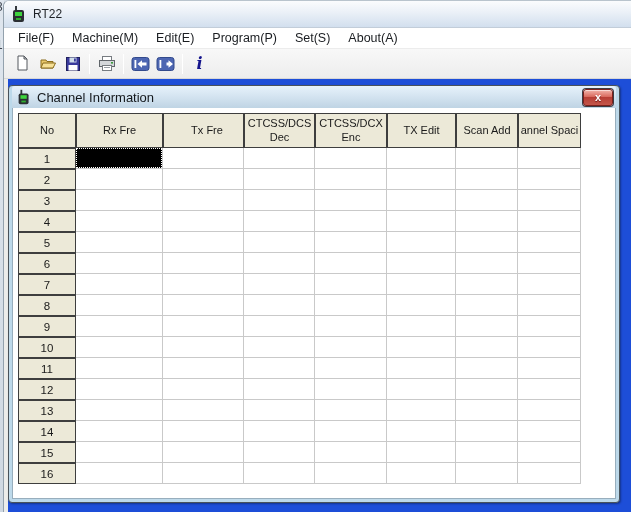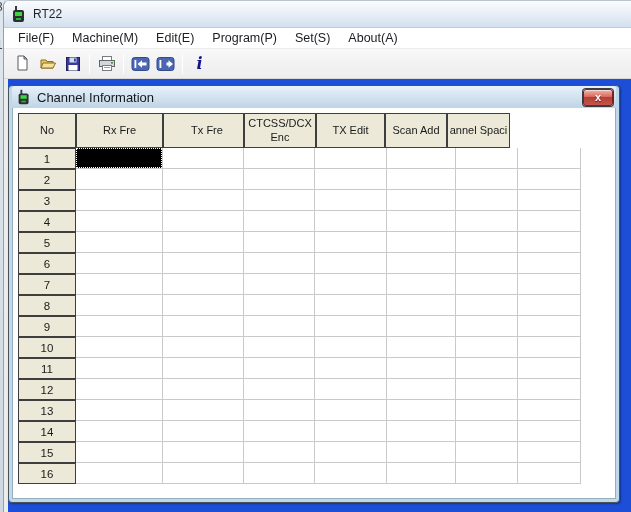--- a/index.html
+++ b/index.html
@@ -172,20 +172,21 @@
           <span class="child-title">Channel Information</span>
           <div class="close-btn">x</div>
         </div>
 
         <div class="child-client">
           <div class="grid">
             <div class="grid-header">
                 <div class="hcell" style="width: 58px;">No</div>
                 <div class="hcell" style="width: 87px;">Rx Fre</div>
                 <div class="hcell" style="width: 81px; padding-left: 8px;">Tx Fre</div>
+                <div class="hcell" style="width: 71px;">CTCSS/DCS Dec</div>
                 <div class="hcell" style="width: 72px;">CTCSS/DCX Enc</div>
                 <div class="hcell" style="width: 69px;">TX Edit</div>
                 <div class="hcell" style="width: 62px;">Scan Add</div>
                 <div class="hcell nowrap" style="width: 63px;">annel Spaci</div>
               </div>
             <div class="grid-body">
                 <div class="grid-row">
                   <div class="nocell" style="width: 58px;">1</div>
                   <div class="dcell" style="width: 87px;">
                     <div class="sel-fill"></div>

